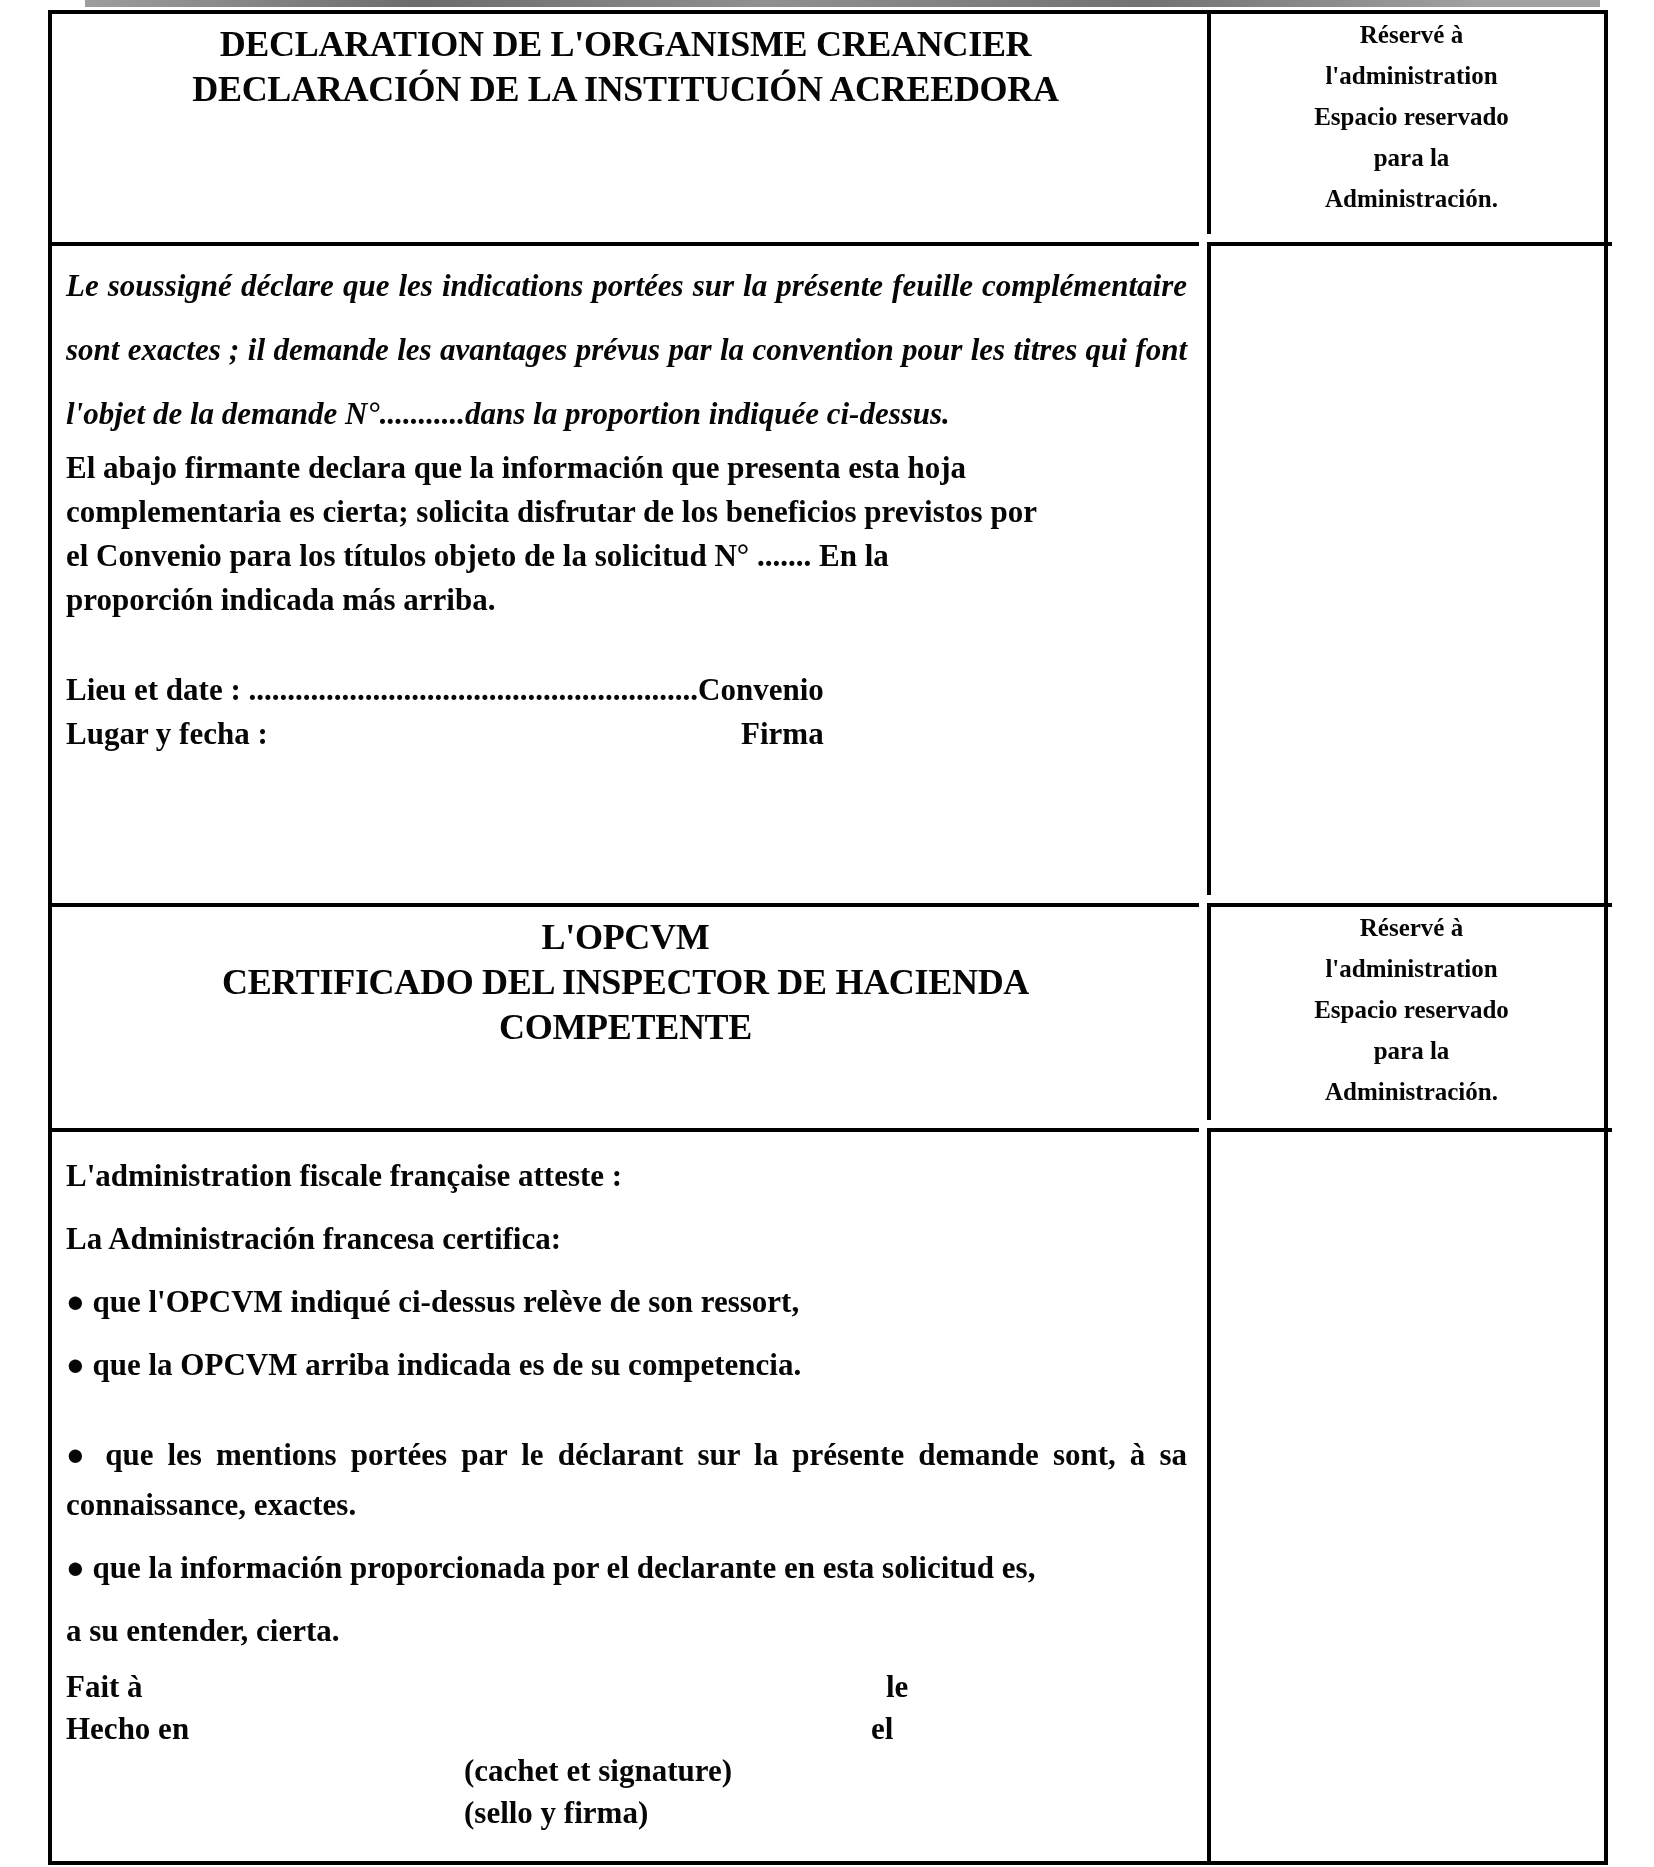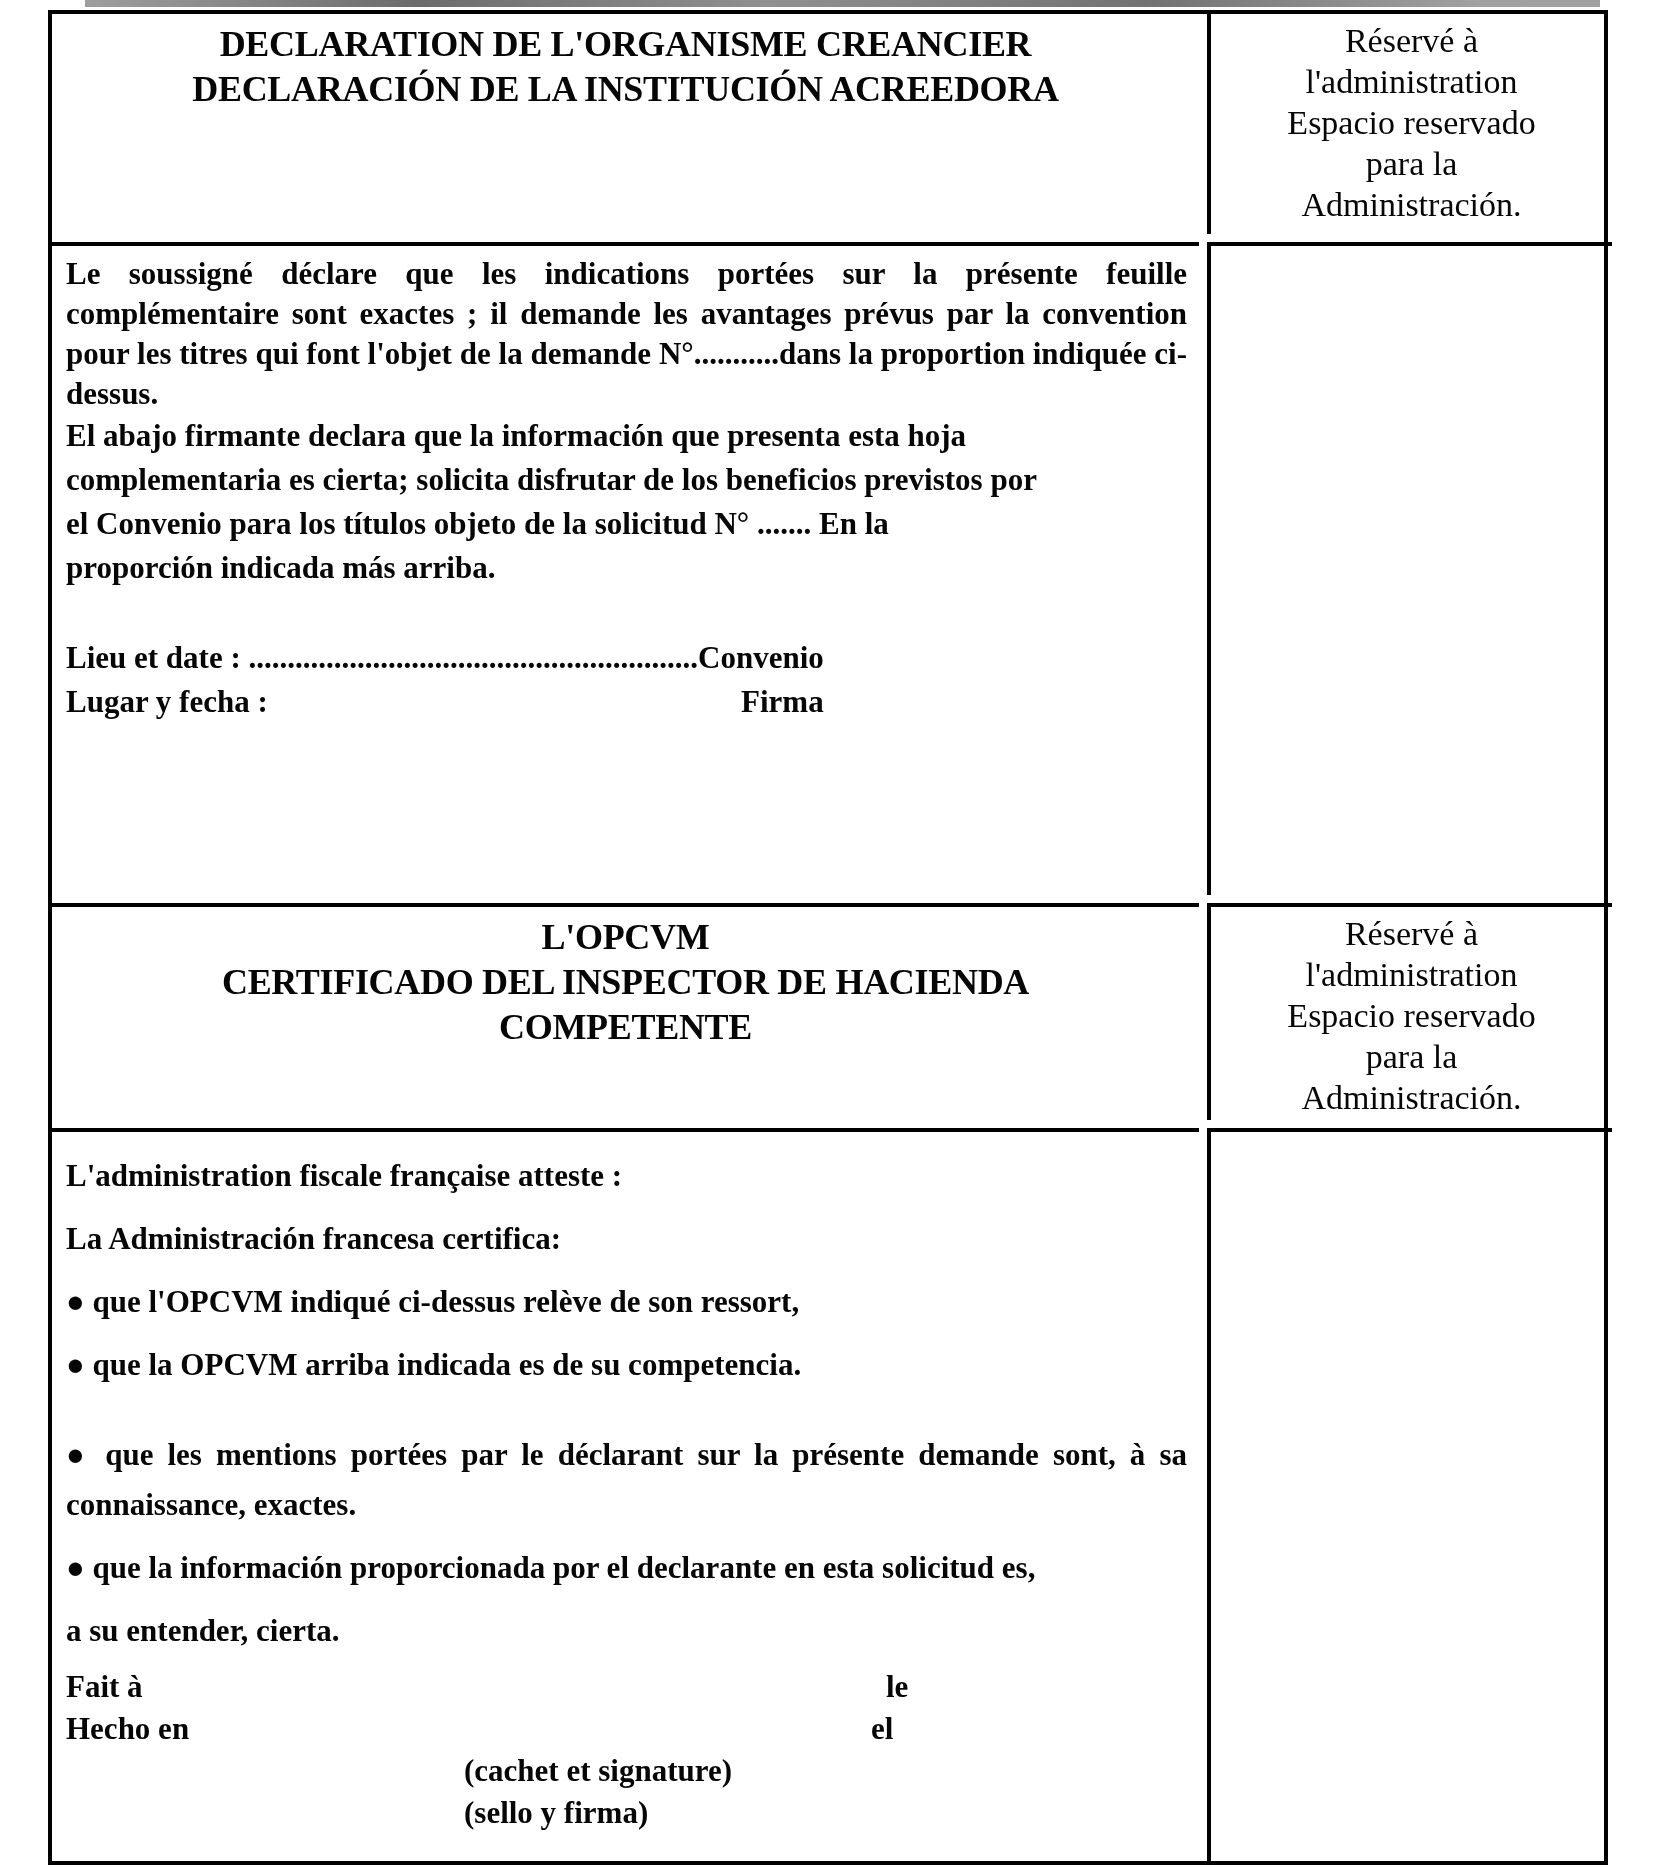--- a/index.html
+++ b/index.html
@@ -23,29 +23,29 @@
     border:4px solid #000;
     gap:8px;
   }
   .c { box-sizing:border-box; overflow:hidden; position:relative; }
   .side { border-left:4px solid #000; }
   .rt { border-top:4px solid #000; }
 
   
   .title-cell { padding-top:8px; text-align:center; font-weight:bold;
                 font-size:36px; line-height:45px; letter-spacing:-0.3px; }
-  .admin-cell { padding-top:6px; text-align:center; font-weight:normal;
-                font-size:34px; line-height:41px; }
+  .admin-cell { padding-top:0; text-align:center; font-weight:bold;
+                font-size:25px; line-height:41px; }
 
   
   .body-cell { padding:8px 12px 0 14px; font-size:31px; }
   .fr { font-weight:bold; }
   .es { font-weight:bold; }
   .ln { line-height:44px; white-space:nowrap; }
-  .just { text-align:justify; line-height:40px; }
+  .just { text-align:justify; line-height:64px;font-style:italic; }
   .lieu-row { margin-top:46px; line-height:44px; white-space:nowrap; }
   .lugar-row { position:relative; line-height:44px; white-space:nowrap; }
   .firma { position:absolute; left:675px; top:0; }
 
   .sec2-cell { padding:6px 12px 0 14px; font-size:31px; }
   .b50 { line-height:50px; white-space:nowrap;margin-top:13px; }
   .just50 { text-align:justify; line-height:50px; }
   .gap-top { margin-top:40px; }
   .fait-block { margin-top:10px; line-height:42px; }
   .pos-row { position:relative; white-space:nowrap; }

